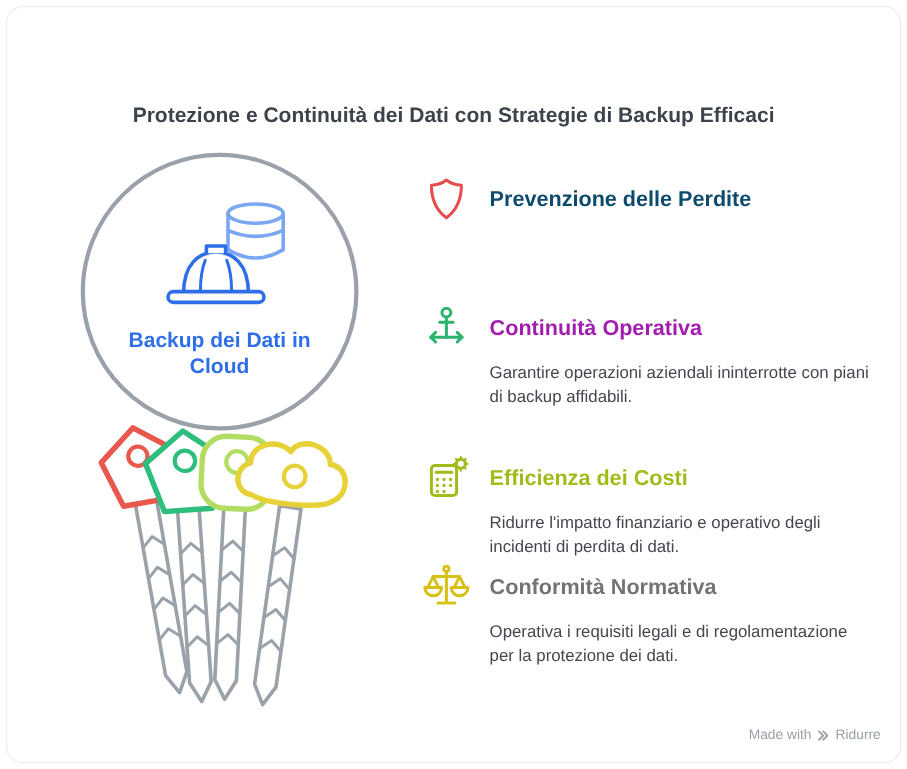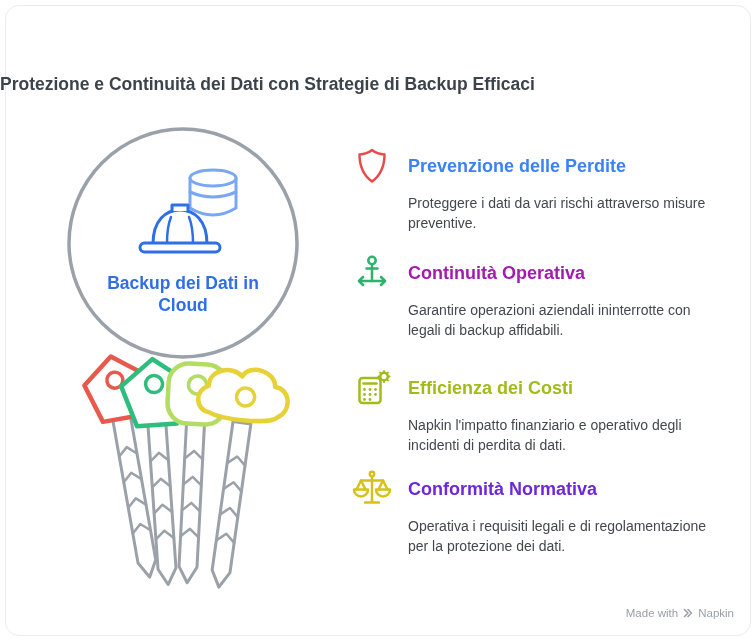--- a/index.html
+++ b/index.html
@@ -5,35 +5,35 @@
   html,body { margin:0; padding:0; background:#fff; }
   .page {
     position:relative; width:756px; height:641px; background:#fff;
     font-family:"Liberation Sans", sans-serif; overflow:hidden;
   }
   .frame {
     position:absolute; inset:5px; border:1.5px solid #ececec;
     border-radius:14px; pointer-events:none;
   }
   .title {
-    position:absolute; top:74px; left:0; right:0; text-align:left;
-    font-size:17.5px; font-weight:700; color:var(--title,#3d434b); margin:0;
+    position:absolute; top:74px; left:0; right:0; text-align:center;
+    font-size:17.5px; font-weight:700; color:var(--title,#3d434b); margin:12px;
   }
   .illustration { position:absolute; left:20px; top:110px; }
 
   .ring-label { font-family:"Liberation Sans",sans-serif; font-weight:700; font-size:17.5px; text-anchor:middle; }
 
   .key-shaft { fill:#fff; stroke:var(--gray,#9aa1a9); stroke-width:3; stroke-linejoin:round; }
   .key-teeth { fill:none; stroke:var(--gray,#9aa1a9); stroke-width:2.5; stroke-linejoin:round; stroke-linecap:round; }
   .key-head  { fill:#fff; stroke:currentColor; stroke-width:4.5; stroke-linejoin:round; }
   .key-hole  { fill:#fff; stroke:currentColor; stroke-width:3.5; }
   .gray-stroke { stroke:var(--gray,#9aa1a9); }
 
   .benefit-item { position:absolute; left:352px; width:372px; }
-  .b1 { top:146px; } .b2 { top:253px; } .b3 { top:368px; } .b4 { top:469px; }
+  .b1 { top:146px; } .b2 { top:253px; } .b3 { top:378px; } .b4 { top:469px; }
   .item-head { display:flex; align-items:center; gap:16px; }
   .icon-box { width:40px; height:40px; flex:0 0 40px; }
   .icon-box svg { display:block; width:40px; height:40px; }
   .mini { fill:none; stroke:currentColor; stroke-width:2.5; stroke-linecap:round; stroke-linejoin:round; }
   .item-title { font-size:18px; font-weight:700; margin:0; }
   .item-desc {
     margin:7px 0 0 56px; font-size:14px; line-height:1.45;
     color:var(--text,#43474e); width:318px;
   }
 
@@ -101,41 +101,40 @@
     </g>
   </svg>
 
   <div class="benefit-item b1">
     <div class="item-head">
       <div class="icon-box" style="color: rgb(231, 76, 76);">
         <svg viewBox="0 0 40 40" class="mini">
           <path d="M20,4 C23.5,6.8 28.5,8.2 32.5,8.4 C32.5,19 29.5,28.5 20,35.5 C10.5,28.5 7.5,19 7.5,8.4 C11.5,8.2 16.5,6.8 20,4 Z"></path>
         </svg>
       </div>
-      <h3 class="item-title" style="color: #3b82f6;">Prevenzione delle Perdite</h3>
+      <h3 class="item-title" style="color: #0c4a6e;">Prevenzione delle Perdite</h3>
     </div>
-    <p class="item-desc">Proteggere i dati da vari rischi attraverso misure preventive.</p>
   </div>
 
   <div class="benefit-item b2">
     <div class="item-head">
       <div class="icon-box" style="color: rgb(42, 180, 108);">
         <svg viewBox="0 0 40 40" class="mini">
           <circle cx="20" cy="7.5" r="3.7"></circle>
           <path d="M20,11.5 V21"></path>
           <path d="M14.5,15.5 H25.5"></path>
           <path d="M20,21 V28"></path>
           <path d="M7,28 H33"></path>
           <path d="M11,24 L7,28 L11,32"></path>
           <path d="M29,24 L33,28 L29,32"></path>
         </svg>
       </div>
       <h3 class="item-title" style="color: #a21caf;">Continuità Operativa</h3>
     </div>
-    <p class="item-desc">Garantire operazioni aziendali ininterrotte con legali di backup affidabili.</p>
+    <p class="item-desc">Garantire operazioni aziendali ininterrotte con piani di backup affidabili.</p>
   </div>
 
   <div class="benefit-item b3">
     <div class="item-head">
       <div class="icon-box" style="color: rgb(162, 187, 27);">
         <svg viewBox="0 0 40 40" class="mini">
           <rect x="7.5" y="10" width="21" height="25" rx="3"></rect>
           <path d="M11.5,15.5 H24.5"></path>
           <g fill="currentColor" stroke="none">
             <circle cx="12.5" cy="21.5" r="1.4"></circle>
@@ -146,43 +145,43 @@
               <circle cx="23.5" cy="26.5" r="1.4"></circle>
             <circle cx="12.5" cy="31.5" r="1.4"></circle>
               <circle cx="18" cy="31.5" r="1.4"></circle>
           </g>
           <circle cx="32" cy="8.5" r="3.8" fill="#fff"></circle>
           <path d="M32,2.8 V4.7 M32,12.3 V14.2 M26.3,8.5 H28.2 M35.8,8.5 H37.7 M28,4.5 L29.3,5.8 M34.7,11.2 L36,12.5 M36,4.5 L34.7,5.8 M29.3,11.2 L28,12.5" stroke-width="1.8"></path>
         </svg>
       </div>
       <h3 class="item-title" style="color: rgb(162, 187, 27);">Efficienza dei Costi</h3>
     </div>
-    <p class="item-desc">Napkin l'impatto finanziario e operativo degli incidenti di perdita di dati.</p>
+    <p class="item-desc">Ridurre l'impatto finanziario e operativo degli incidenti di perdita di dati.</p>
   </div>
 
   <div class="benefit-item b4">
     <div class="item-head">
       <div class="icon-box" style="color: rgb(215, 193, 24);">
         <svg viewBox="0 0 40 40" class="mini" stroke-width="2.2">
           <circle cx="20" cy="5" r="2.2"></circle>
           <path d="M20,7.5 V30.5"></path>
           <path d="M9,11.5 H31"></path>
           <path d="M9,11.5 L4.5,20.5 M9,11.5 L13.5,20.5"></path>
           <path d="M2,20.5 A7,7 0 0 0 16,20.5 Z"></path>
           <path d="M31,11.5 L26.5,20.5 M31,11.5 L35.5,20.5"></path>
           <path d="M24,20.5 A7,7 0 0 0 38,20.5 Z"></path>
           <path d="M20,30.5 V32.5 M13,33.5 H27"></path>
         </svg>
       </div>
-      <h3 class="item-title" style="color: #6d28d9;">Conformità Normativa</h3>
+      <h3 class="item-title" style="color: #737373;">Conformità Normativa</h3>
     </div>
     <p class="item-desc">Operativa i requisiti legali e di regolamentazione per la protezione dei dati.</p>
   </div>
 
   <a class="footer" href="#">
     <span>Made with</span>
     <svg width="12" height="12" viewBox="0 0 12 12">
       <path d="M2.5,2.5 L6,6 L2.5,9.5 M6,2.5 L9.5,6 L6,9.5" stroke="currentColor" stroke-width="1.6" fill="none" stroke-linecap="round" stroke-linejoin="round"></path>
     </svg>
-    <span>Napkin</span>
+    <span>Ridurre</span>
   </a>
 
 </div>
 
 </body></html>

